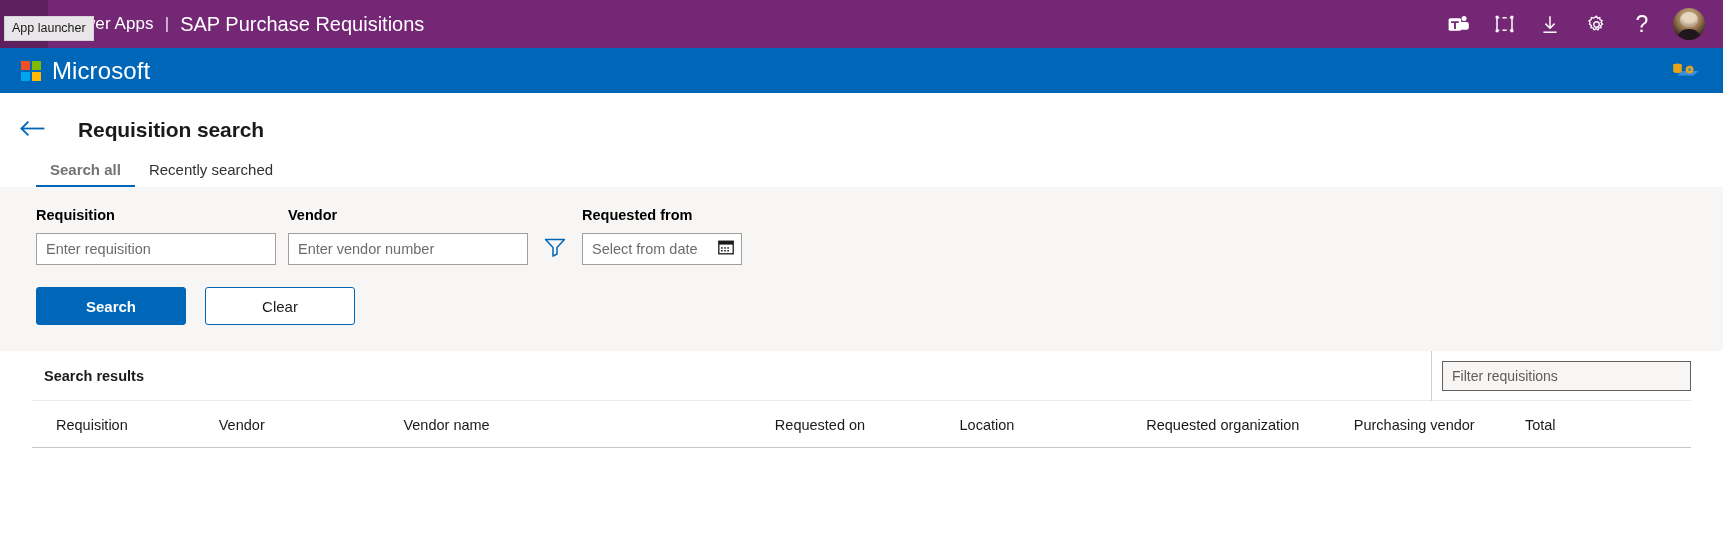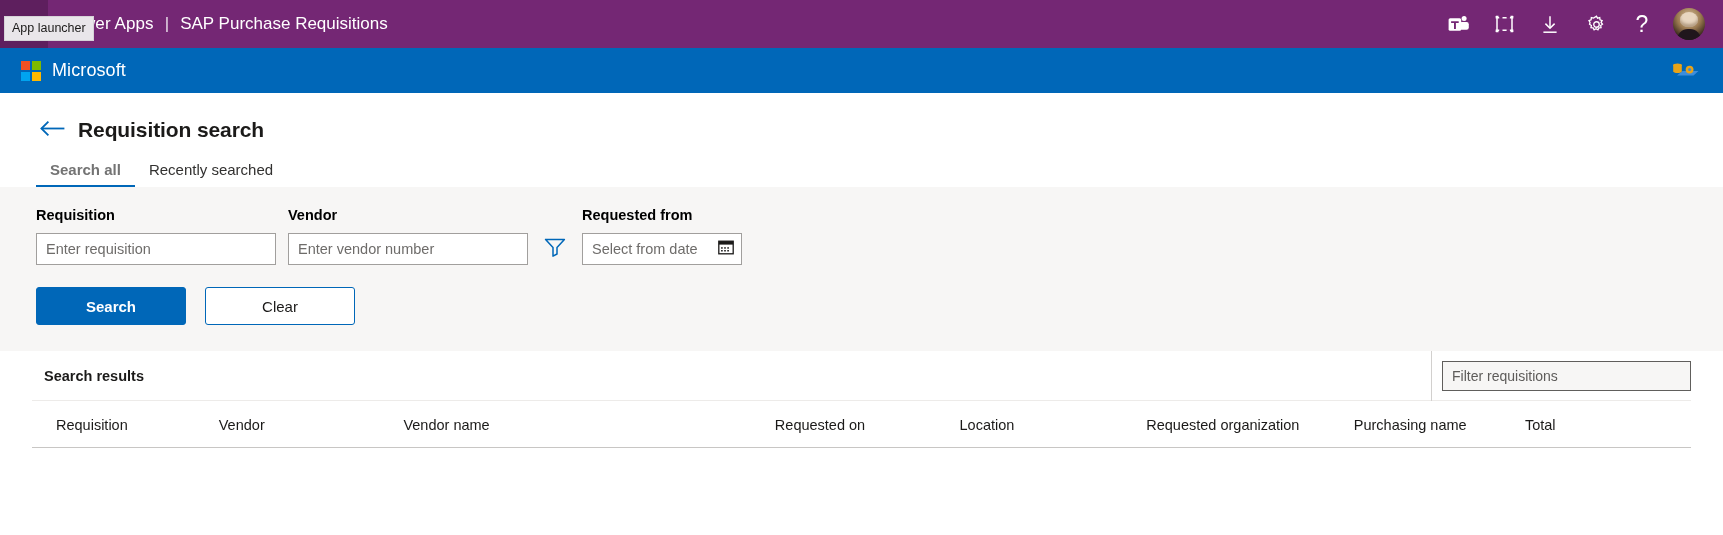--- a/index.html
+++ b/index.html
@@ -37,21 +37,21 @@
   }
   .waffle-dots i { display: block; width: 4px; height: 4px; background: #fff; border-radius: 1px; }
   .suite-brand {
     font-size: 17px;
     padding-left: 14px;
     white-space: nowrap;
     letter-spacing: .1px;
   }
   .suite-sep { padding: 0 11px; opacity: .85; font-size: 17px; }
   .suite-app {
-    font-size: 17px;
+    font-size: 20px;
   }
   .suite-spacer { flex: 1 1 auto; }
   .suite-icons {
     display: flex;
     align-items: center;
     height: 48px;
     padding-right: 10px;
   }
   .suite-icon {
     width: 46px;
@@ -117,35 +117,35 @@
     display: grid;
     grid-template-columns: 9px 9px;
     grid-template-rows: 9px 9px;
     gap: 2px;
   }
   .ms-squares i { display:block; width:9px; height:9px; }
   .ms-squares i:nth-child(1){background:#f25022;}
   .ms-squares i:nth-child(2){background:#7fba00;}
   .ms-squares i:nth-child(3){background:#00a4ef;}
   .ms-squares i:nth-child(4){background:#ffb900;}
-  .ms-word { font-size: 18px; margin-left: 11px; letter-spacing: .1px; }
+  .ms-word { font-size: 24px; margin-left: 11px; letter-spacing: .1px; }
   .ms-right {
     position: absolute;
     right: 22px;
     top: 50%;
     transform: translateY(-50%);
     display:flex; align-items:center;
   }
 
   
   .page-head {
-    padding: 22px 0 0 40px;
-    display: flex;
-    align-items: center;
-    gap: 12px;
+    padding: 22px 0 0 20px;
+    display: flex;
+    align-items: center;
+    gap: 32px;
     height: 52px;
   }
   .back-arrow { display:flex; align-items:center; }
   .page-title {
     font-size: 21px;
     font-weight: bold;
     color: #1b1a19;
     letter-spacing: -.1px;
   }
 
@@ -528,19 +528,19 @@
       <col style="width:160px">
     </colgroup>
     <thead>
       <tr>
         <th style="padding-left:24px">Requisition</th>
         <th>Vendor</th>
         <th>Vendor name</th>
         <th>Requested on</th>
         <th>Location</th>
         <th>Requested organization</th>
-        <th>Purchasing name</th>
+        <th>Purchasing vendor</th>
         <th>Total</th>
       </tr>
     </thead>
     <tbody class="tbody-empty"></tbody>
   </table>
 </div>
 
 </body></html>

